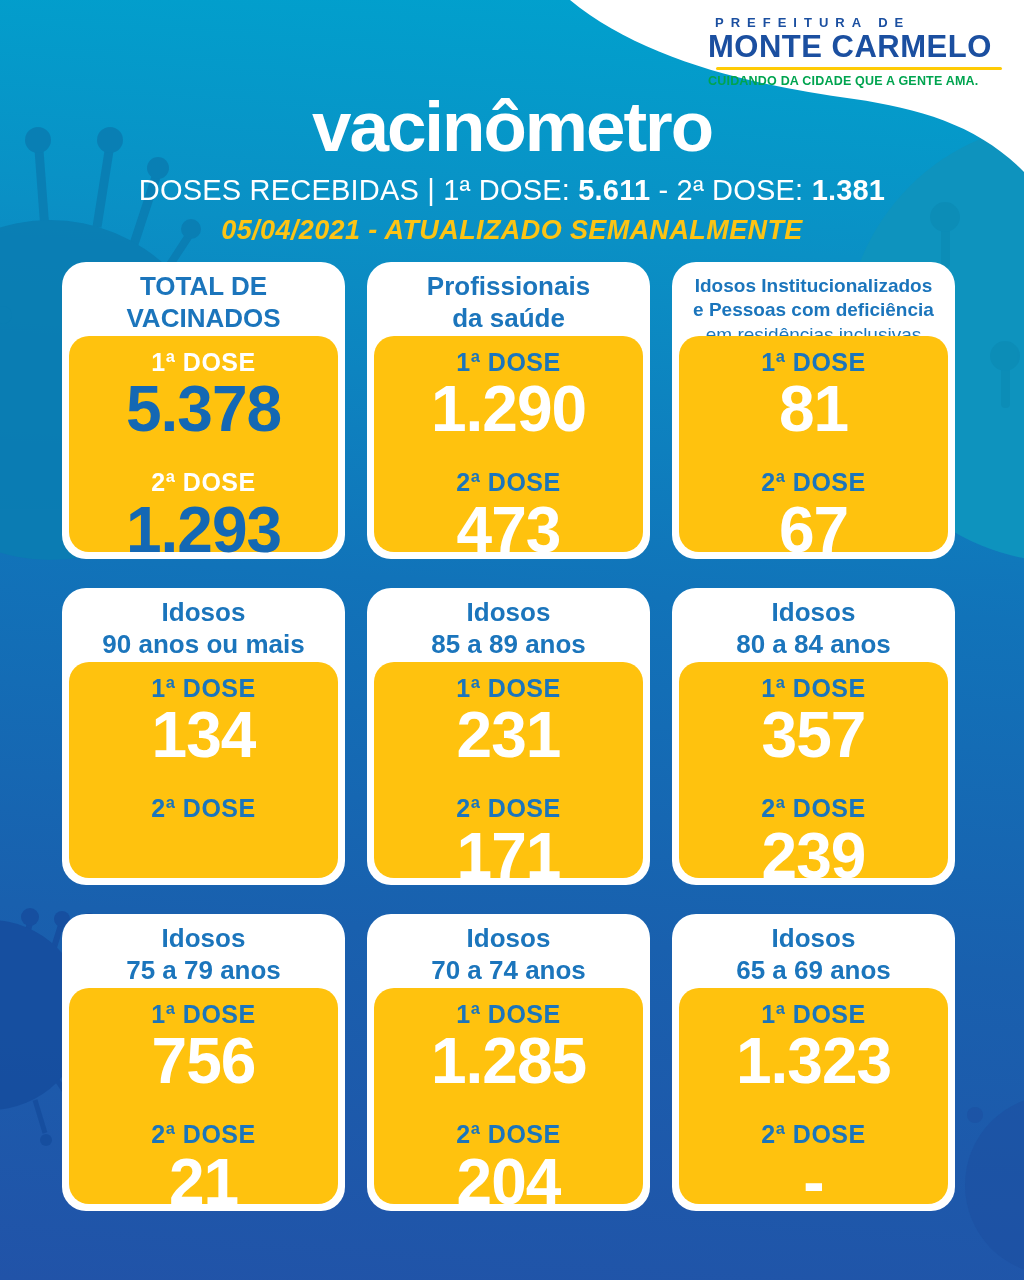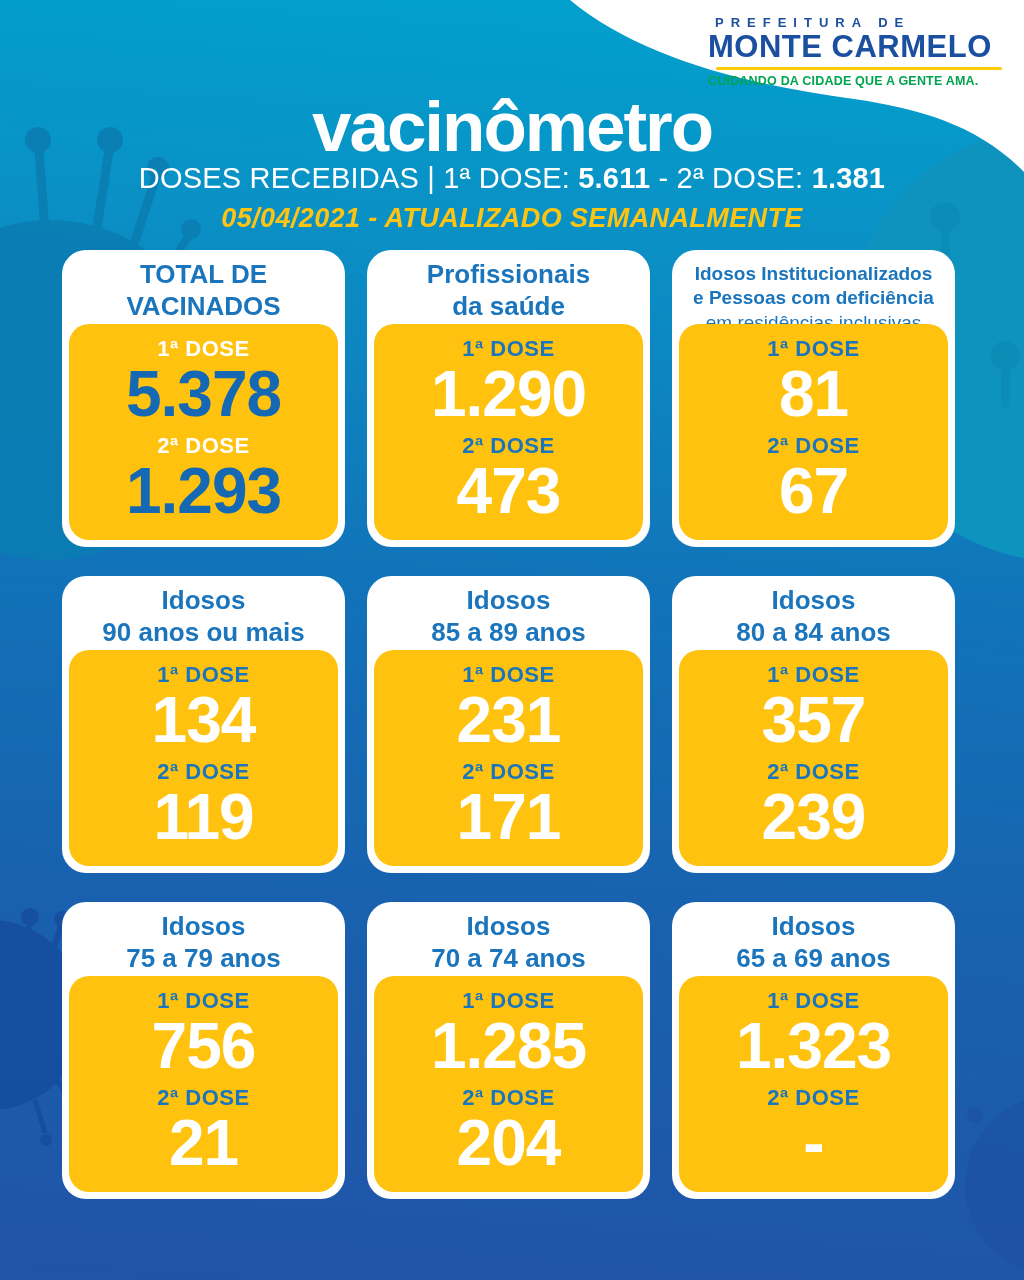--- a/index.html
+++ b/index.html
@@ -16,21 +16,21 @@
     position:absolute; top:15px; right:14px; width:302px;
     text-align:left; z-index:5;
   }
   .logo-top { font-size:13px; font-weight:bold; color:#1b4fa0; letter-spacing:7px; padding-left:7px; }
   .logo-name { font-size:31px; font-weight:bold; color:#1b4fa0; letter-spacing:0.5px; line-height:1.05; margin-top:1px; }
   .logo-rule { height:3px; background:#ffcb05; margin:3px 8px 4px; border-radius:2px; }
   .logo-tagline { font-size:12.5px; font-weight:bold; color:#00a44f; letter-spacing:0.2px; }
 
   .header { position:relative; z-index:3; text-align:center; padding-top:92px; }
   .title { font-size:71px; font-weight:bold; color:#ffffff; line-height:0.98; letter-spacing:-2px; }
-  .subtitle { font-size:29px; color:#ffffff; letter-spacing:0.2px; }
+  .subtitle { margin-top:12px; font-size:29px; color:#ffffff; letter-spacing:0.2px; }
   .subtitle b { font-weight:bold; }
   .update-line { margin-top:8px; font-size:27px; font-weight:bold; font-style:italic; color:#fdc414; letter-spacing:0.4px; }
 
   .grid {
     position:relative; z-index:2;
     margin:16px 69px 0 62px;
     display:grid; grid-template-columns:repeat(3,1fr);
     column-gap:22px; row-gap:29px;
   }
   .card { height:297px; background:#ffffff; border-radius:24px; position:relative; }
@@ -41,22 +41,22 @@
   .tl { color:#1b75bc; font-weight:bold; font-size:26px; line-height:1.2; white-space:nowrap; }
   .tl:empty { display:none; }
   .card--inst .card-head { padding-top:24px; }
   .card--inst .tl { font-size:19px; line-height:1.3; }
   .card--inst .tl3 { font-weight:normal; }
   .card-body {
     position:absolute; left:7px; right:7px; top:74px; bottom:7px;
     background:#ffc20e; border-radius:20px;
     text-align:center; padding-top:12px;
   }
-  .dose-label { font-size:22px; font-weight:bold; color:#1b75bc; line-height:1.15; letter-spacing:0.5px; }
-  .dose-label.second { margin-top:4px; }
+  .dose-label { font-size:25px; font-weight:bold; color:#1b75bc; line-height:1.15; letter-spacing:0.5px; }
+  .dose-label.second { margin-top:24px; }
   .dose-value { font-size:64px; font-weight:bold; color:#ffffff; line-height:1.06; letter-spacing:-1px; }
   .card--total .dose-label { color:#ffffff; }
   .card--total .dose-value { color:#1468b4; }
 </style>
 </head>
 <body>
 
 <svg class="deco" style="left:-45px; top:115px;" width="280" height="520" viewBox="0 0 280 520">
   <g fill="#0a7db2" stroke="#0a7db2" opacity="0.88">
     <line x1="90" y1="115" x2="84" y2="35" stroke-width="9"></line>
@@ -175,21 +175,20 @@
 
   <div class="card">
     <div class="card-head">
       <div class="tl tl1">Idosos</div>
       <div class="tl tl2">90 anos ou mais</div>
     </div>
     <div class="card-body">
       <div class="dose-label">1ª DOSE</div>
       <div class="dose-value">134</div>
       <div class="dose-label second">2ª DOSE</div>
-      <div class="dose-value">119</div>
     </div>
   </div>
 
   <div class="card">
     <div class="card-head">
       <div class="tl tl1">Idosos</div>
       <div class="tl tl2">85 a 89 anos</div>
     </div>
     <div class="card-body">
       <div class="dose-label">1ª DOSE</div>

